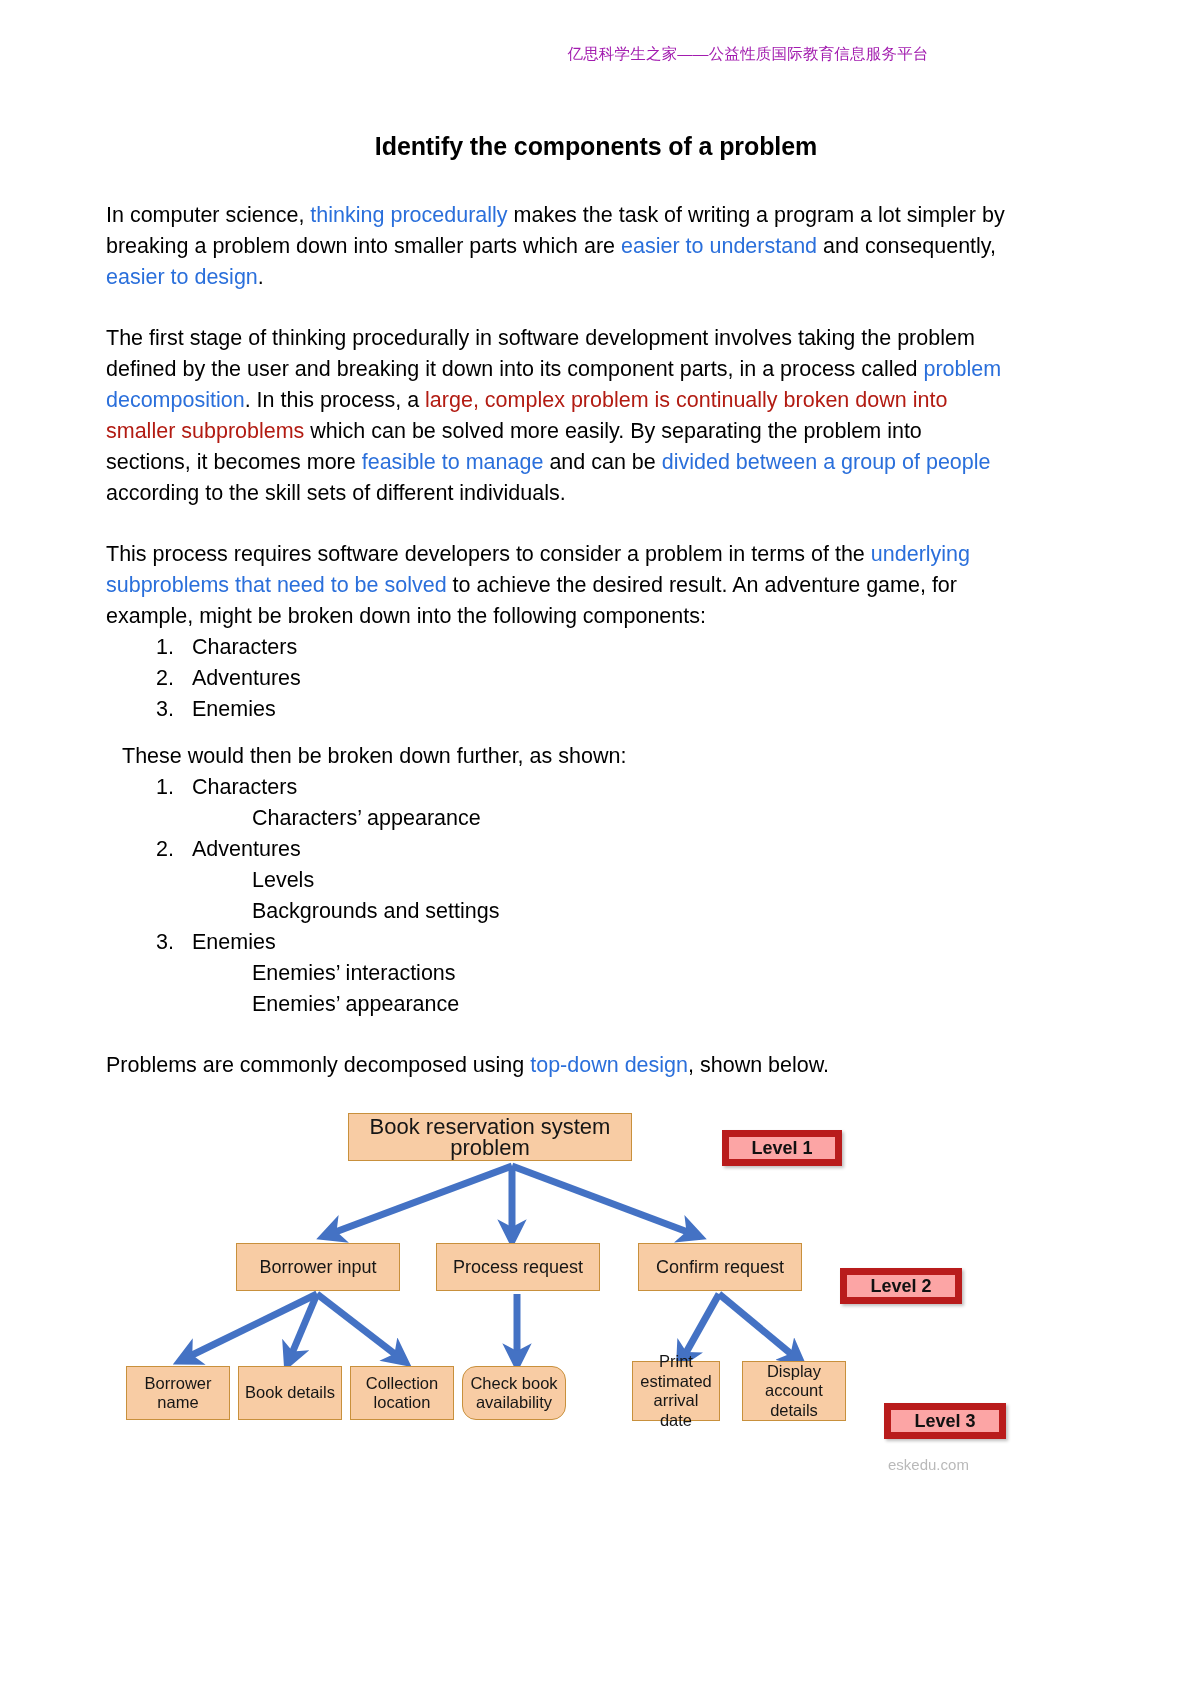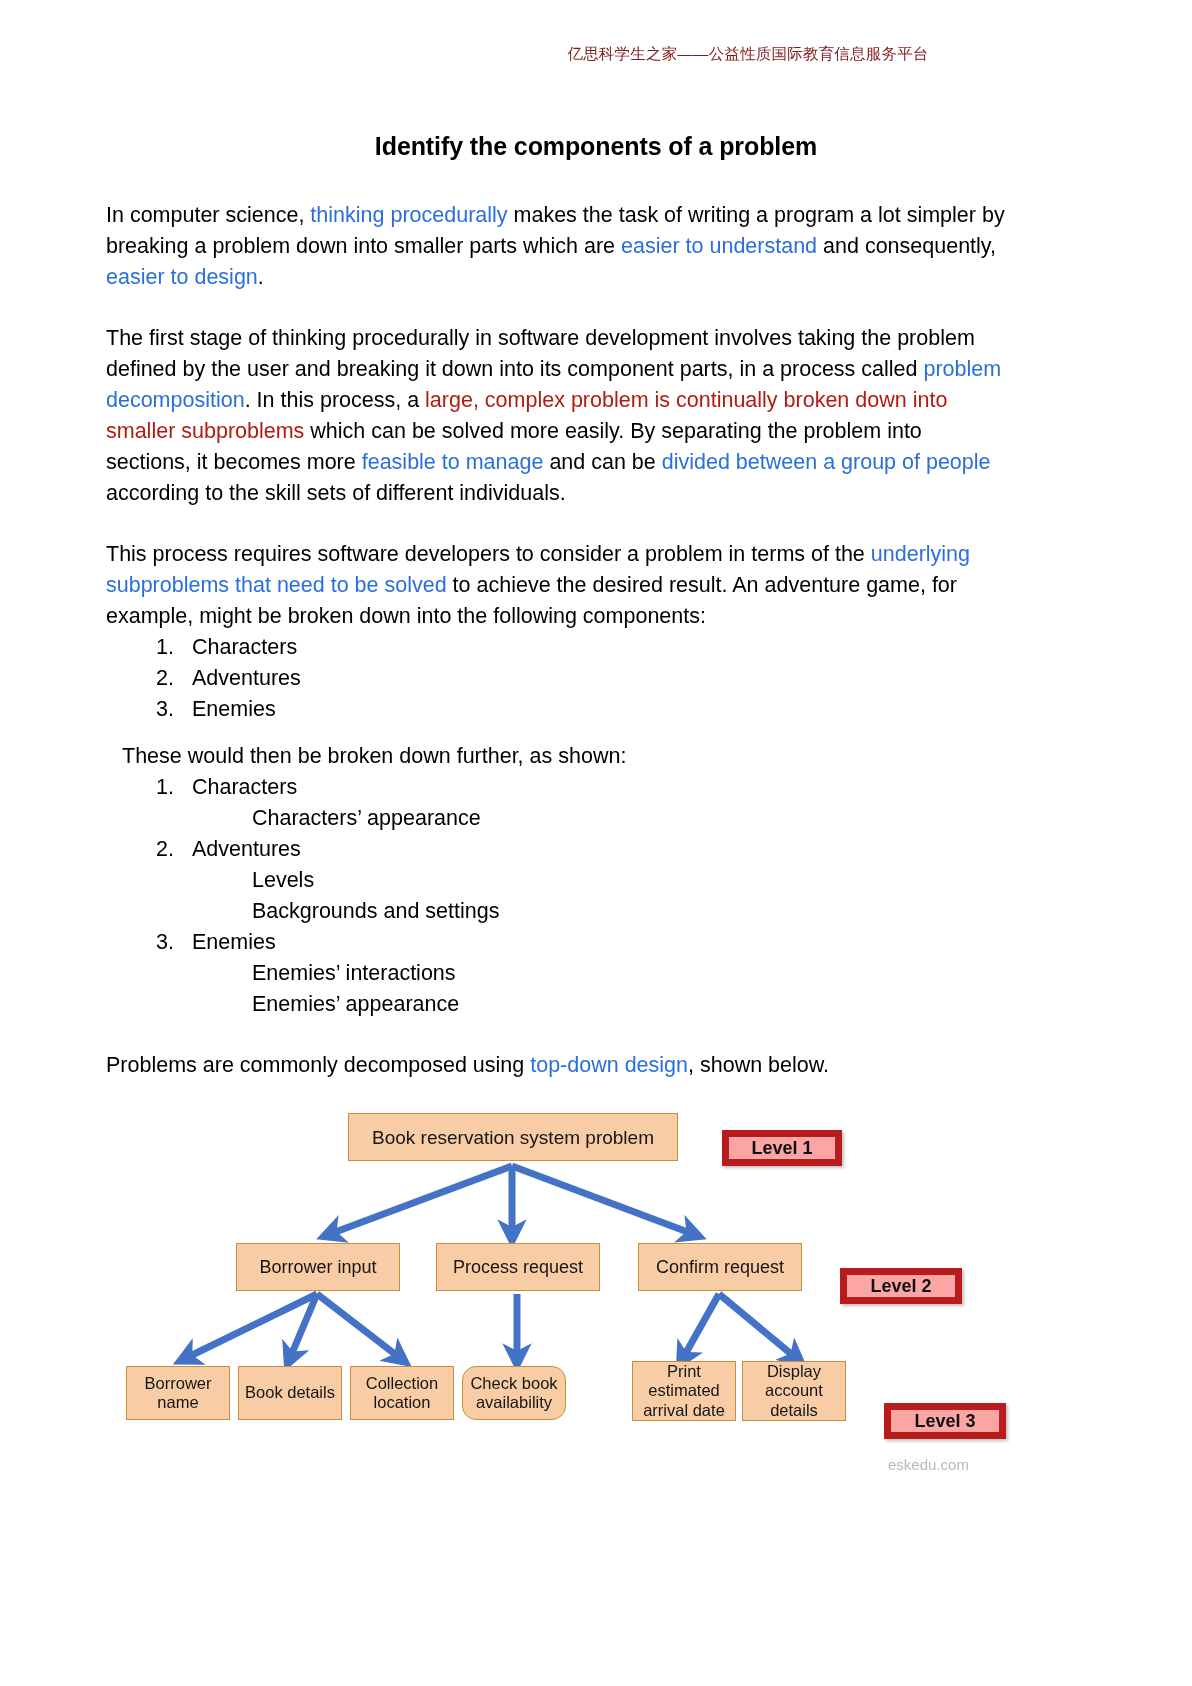--- a/index.html
+++ b/index.html
@@ -22,21 +22,21 @@
   
   .doc-header {
     position: absolute;
     top: 44px;
     left: 0;
     width: 1192px;
     text-align: center;
     padding-right: 16px;
     box-sizing: border-box;
     font-size: 15.5px;
-    color: #7f1d1d;
+    color: #a21caf;
     letter-spacing: 0.2px;
   }
   .doc-header .hdr-inner {
     display: inline-block;
     margin-left: 320px;
   }
 
   
   .doc-title {
     position: absolute;
@@ -198,31 +198,31 @@
         <line x1="317" y1="188" x2="290" y2="252"></line>
         <line x1="317" y1="188" x2="400" y2="252"></line>
 
         <line x1="517" y1="188" x2="517" y2="252"></line>
 
         <line x1="719" y1="188" x2="683" y2="252"></line>
         <line x1="719" y1="188" x2="796" y2="252"></line>
       </g>
     </svg>
 
-    <div class="node" style="left:348px; top:7px; width:330px; height:48px; font-size:19px;">Book reservation system problem</div>
+    <div class="node" style="left:348px; top:7px; width:284px; height:48px; font-size:22px;">Book reservation system problem</div>
 
     <div class="node" style="left:236px; top:137px; width:164px; height:48px;">Borrower input</div>
     <div class="node" style="left:436px; top:137px; width:164px; height:48px;">Process request</div>
     <div class="node" style="left:638px; top:137px; width:164px; height:48px;">Confirm request</div>
 
     <div class="node small" style="left:126px; top:260px; width:104px; height:54px;">Borrower name</div>
     <div class="node small" style="left:238px; top:260px; width:104px; height:54px;">Book details</div>
     <div class="node small" style="left:350px; top:260px; width:104px; height:54px;">Collection location</div>
     <div class="node small" style="left:462px; top:260px; width:104px; height:54px;border-radius:14px;">Check book availability</div>
-    <div class="node small" style="left:632px; top:255px; width:104px; height:60px;">Print estimated arrival date</div>
+    <div class="node small" style="left:632px; top:255px; width:88px; height:60px;">Print estimated arrival date</div>
     <div class="node small" style="left:742px; top:255px; width:104px; height:60px;">Display account details</div>
 
     <div class="level-badge" style="left:722px; top:24px; width:120px; height:36px;">Level 1</div>
     <div class="level-badge" style="left:840px; top:162px; width:122px; height:36px;">Level 2</div>
     <div class="level-badge" style="left:884px; top:297px; width:122px; height:36px;">Level 3</div>
 
   </div>
 
   <div class="watermark">eskedu.com</div>
 

